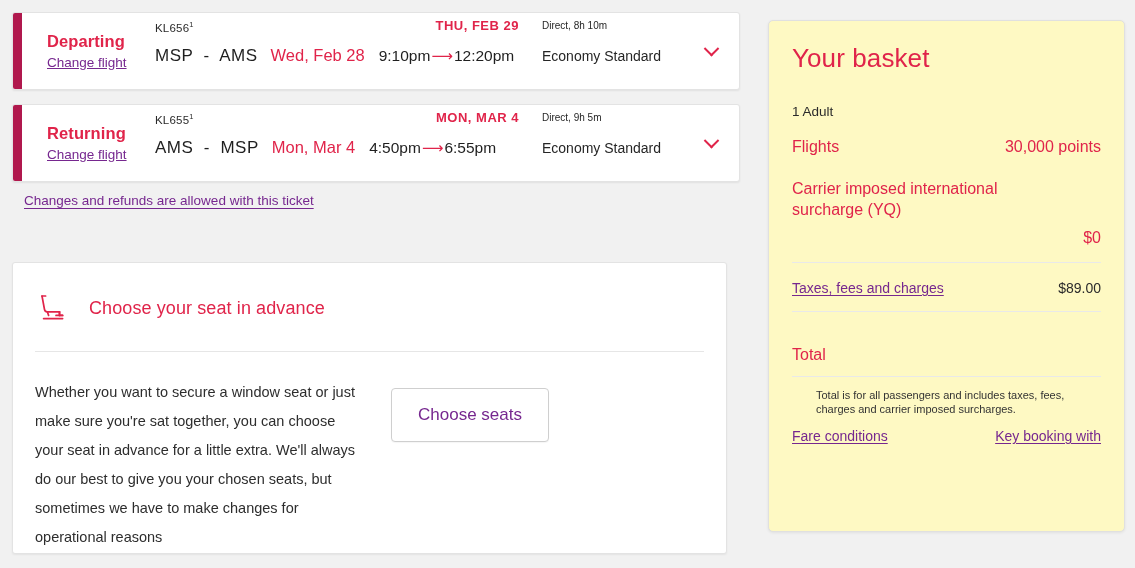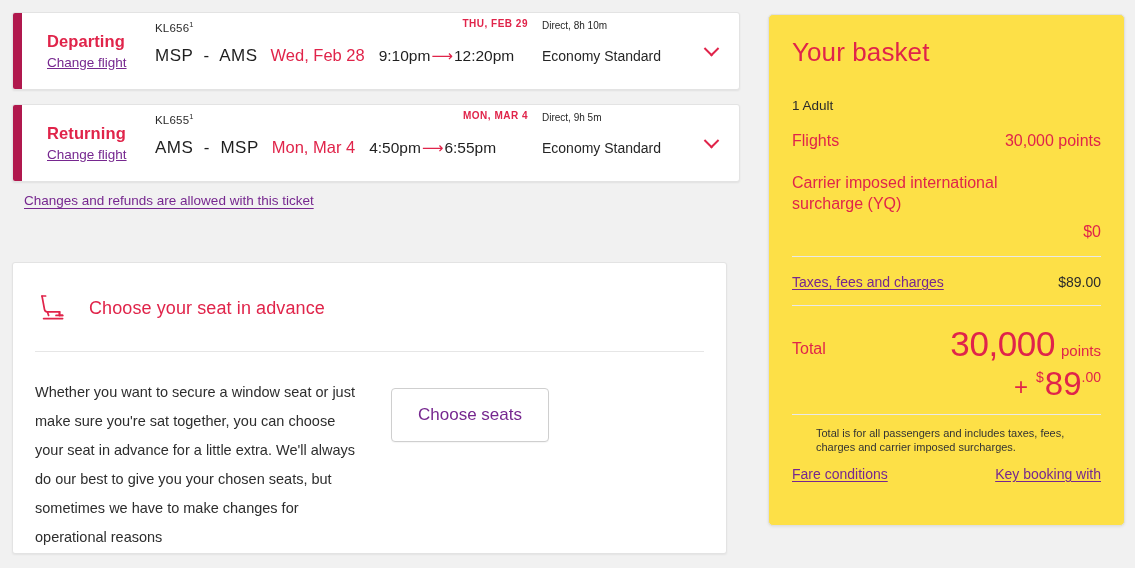--- a/index.html
+++ b/index.html
@@ -62,22 +62,22 @@
   .depdate {
     font-size: 16.5px; color: #e0244a; margin-left: 13px; white-space: nowrap;
   }
   .times {
     font-size: 15.5px; color: #1f1f1f; margin-left: 14px;
     white-space: nowrap; display: inline-flex; align-items: center;
   }
   .arrow-ico { color: #e0244a; font-size: 15px; margin: 0 1px; line-height: 1; }
 
   .arrdate {
-    position: absolute; top: -19px; right: 0;
-    font-size: 10px; color: #e0244a; letter-spacing: .5px;
+    position: absolute; top: -19px; right: 9px;
+    font-size: 13px; color: #e0244a; letter-spacing: .5px;
     font-weight: 600;
   }
 
   .right-block { flex: 0 0 155px; width: 155px; margin-left: 14px; position: relative; }
   .duration {
     position: absolute; top: -19px; left: 0;
     font-size: 10px; color: #262626; white-space: nowrap;
   }
   .cabin { font-size: 14px; color: #262626; margin-top: 9px; white-space: nowrap; }
 
@@ -120,22 +120,22 @@
   .seat-btn-wrap { flex: 0 0 auto; display: flex; align-items: flex-start; padding-top: 10px; padding-left: 26px; }
   .choose-seats-btn {
     background: #fff; border: 1px solid #cfcfcf; border-radius: 4px;
     color: #76278f; font-size: 17px; font-family: "Liberation Sans", sans-serif;
     padding: 16px 26px; cursor: pointer; white-space: nowrap;
     box-shadow: 0 1px 1px rgba(0,0,0,.04);
   }
 
   
   .basket {
-    position: absolute; left: 768px; top: 14px; width: 357px; height: 512px;
-    background: #fde047; border: 1px solid #e0e0e0; border-radius: 5px;
+    position: absolute; left: 768px; top: 20px; width: 357px; height: 512px;
+    background: #fef9c3; border: 1px solid #e0e0e0; border-radius: 5px;
     box-shadow: 0 1px 3px rgba(0,0,0,.07);
     padding: 22px 23px 0 23px;
   }
   .basket-title {
     color: #e0244a; font-size: 26px; font-weight: 500; letter-spacing: .1px;
   }
   .pax { margin-top: 30px; font-size: 13.5px; color: #2b2b2b; }
   .brow {
     display: flex; justify-content: space-between; align-items: baseline;
     margin-top: 19px;
@@ -296,32 +296,20 @@
 
     <div class="taxrow">
       <span class="taxlink">Taxes, fees and charges</span>
       <span class="taxval">$89.00</span>
     </div>
 
     <div class="hr"></div>
 
     <div class="total-sec">
       <span class="total-lbl">Total</span>
-      <span class="total-right">
-        <span class="points-line">
-          <span class="points-num">30,000</span>
-          <span class="points-word">points</span>
-        </span>
-        <span class="cash-line">
-          <span class="plus">+</span>
-          <span class="cur">$</span>
-          <span class="cash-num">89</span>
-          <span class="cents">.00</span>
-        </span>
-      </span>
     </div>
 
     <div class="finehr"></div>
 
     <div class="fineprint">Total is for all passengers and includes taxes, fees, charges and carrier imposed surcharges.</div>
 
     <div class="footer-links">
       <a>Fare conditions</a>
       <a>Key booking with</a>
     </div>

